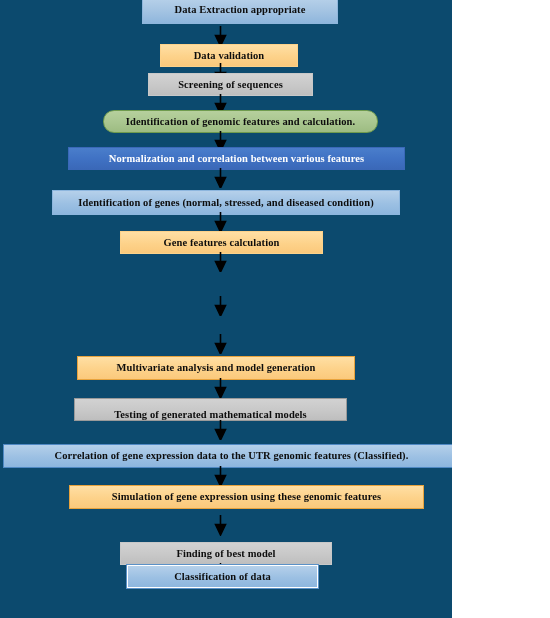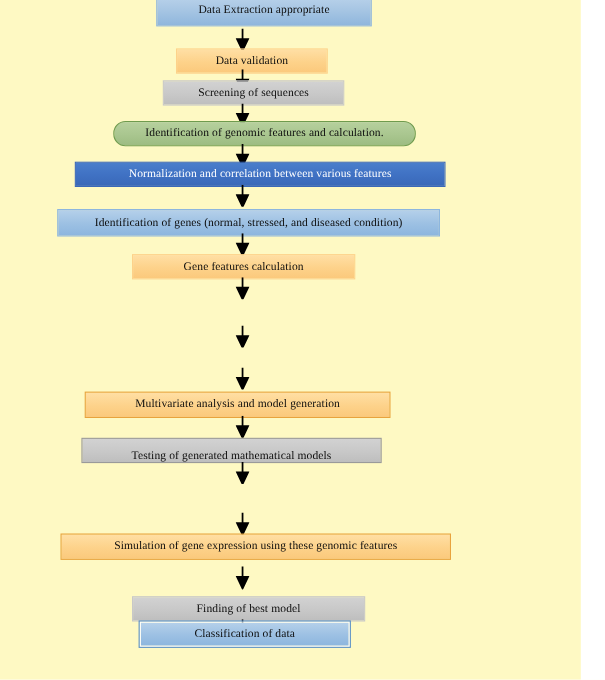--- a/index.html
+++ b/index.html
@@ -4,25 +4,26 @@
 <title>Flowchart</title>
 <style>
   html, body {
     margin: 0;
     padding: 0;
     background: #ffffff;
   }
 
   #canvas {
     position: relative;
-    width: 528px;
+    width: 452px;
     height: 618px;
-    background: #fef9c3;
+    background: #0c4a6e;
     overflow: hidden;
     font-family: "Liberation Serif", "DejaVu Serif", serif;
+    font-weight: bold;
   }
 
   
   .node {
     position: absolute;
     box-sizing: border-box;
     display: flex;
     align-items: center;
     justify-content: center;
     text-align: center;
@@ -206,28 +207,31 @@
   <div class="node fill-gray-bd" style="left:74px; top:398px; width:273px; height:23px;align-items:flex-end;">
     <span class="lbl">Testing of generated mathematical models</span>
   </div>
 
   <div class="arrow" style="left:214px; top:420px;">
     <svg viewBox="0 0 13 20" height="20" aria-hidden="true">
       <path d="M6.5 0 L6.5 11 M1.5 9.5 L6.5 20 L11.5 9.5 Z" fill="#000" stroke="#000" stroke-width="1.6"></path>
     </svg>
   </div>
 
+  <div class="node fill-lightblue-bd" style="left:3px; top:444px; width:457px; height:24px;">
+    <span class="lbl">Correlation of gene expression data to the UTR genomic features (Classified).</span>
+  </div>
 
   <div class="arrow" style="left:214px; top:466px;">
     <svg viewBox="0 0 13 20" height="20" aria-hidden="true">
       <path d="M6.5 0 L6.5 11 M1.5 9.5 L6.5 20 L11.5 9.5 Z" fill="#000" stroke="#000" stroke-width="1.6"></path>
     </svg>
   </div>
 
-  <div class="node fill-orange-bd" style="left:55px; top:485px; width:355px; height:24px;">
+  <div class="node fill-orange-bd" style="left:69px; top:485px; width:355px; height:24px;">
     <span class="lbl">Simulation of gene expression using these genomic features</span>
   </div>
 
   <div class="arrow" style="left:214px; top:514px;">
     <svg viewBox="0 0 13 20" height="22" aria-hidden="true">
       <path d="M6.5 0 L6.5 11 M1.5 9.5 L6.5 20 L11.5 9.5 Z" fill="#000" stroke="#000" stroke-width="1.6"></path>
     </svg>
   </div>
 
   <div class="node fill-gray" style="left:120px; top:542px; width:212px; height:23px;">

